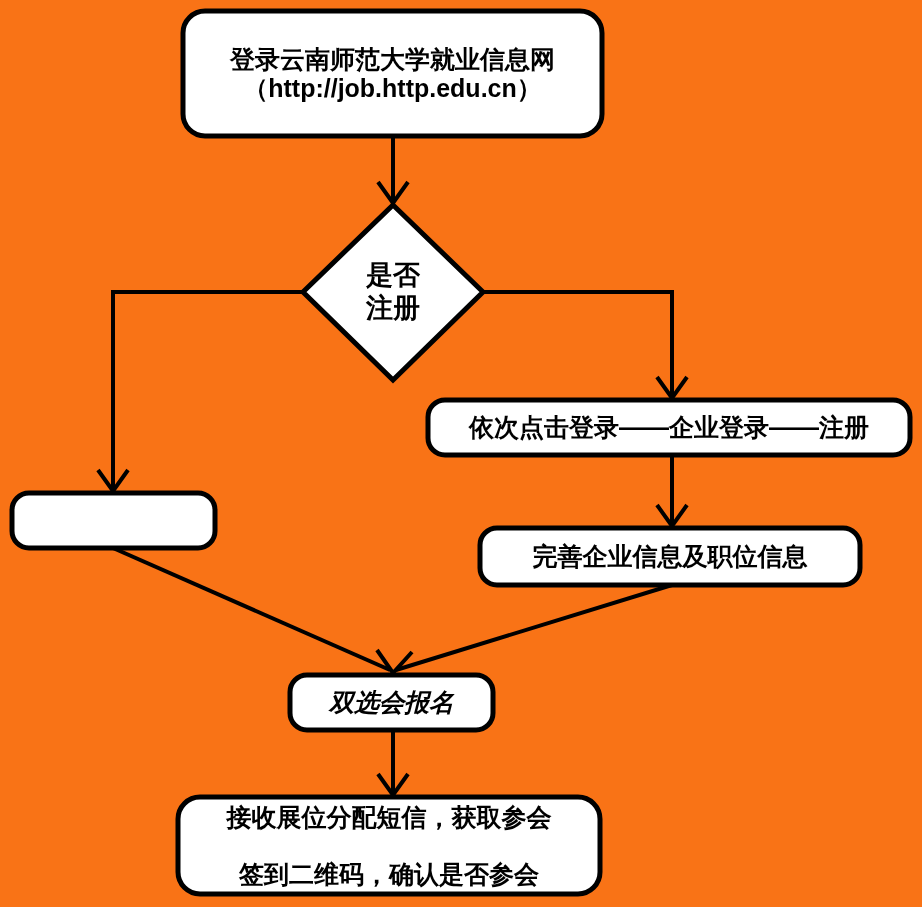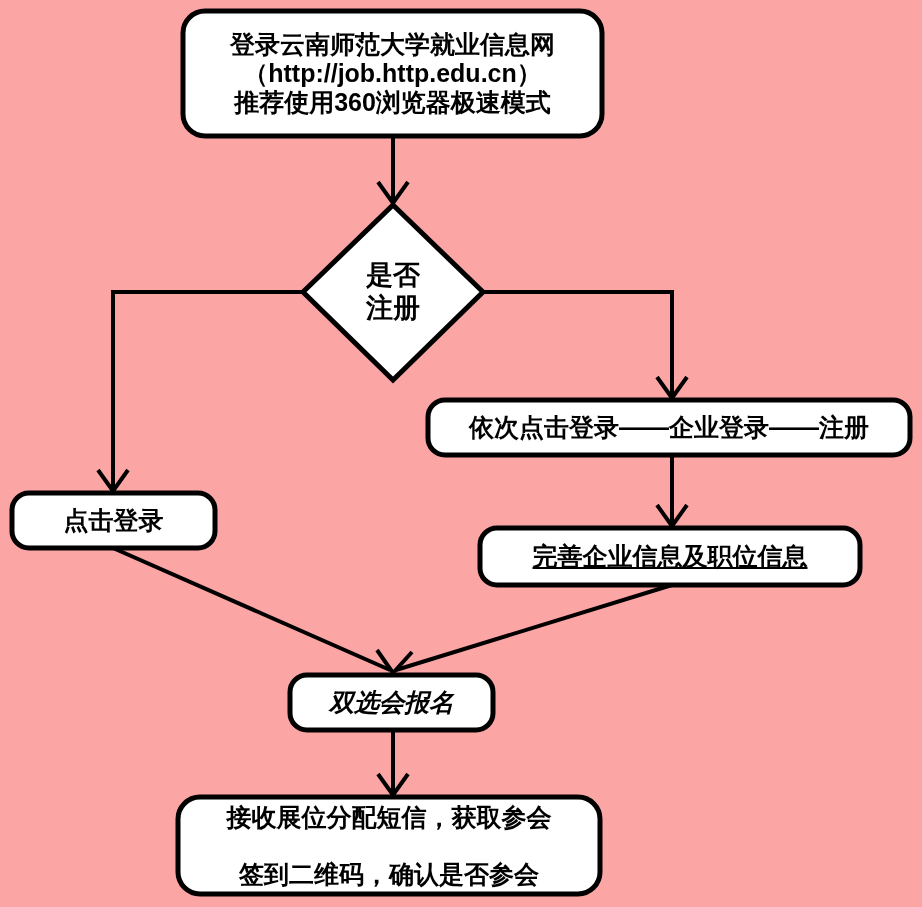--- a/index.html
+++ b/index.html
@@ -11,21 +11,21 @@
   body {
     width: 922px;
     height: 907px;
     font-family: "Liberation Sans", "DejaVu Sans", sans-serif;
     overflow: hidden;
   }
   #flow-root {
     position: relative;
     width: 922px;
     height: 907px;
-    background: #fca5a5;
+    background: #f97316;
   }
   svg.flow-canvas {
     position: absolute;
     top: 0;
     left: 0;
     width: 922px;
     height: 907px;
   }
   .node-shape {
     fill: #ffffff;
@@ -125,39 +125,35 @@
 
     <g>
       <path class="connector" d="M393,730 L393,792"></path>
       <path class="arrowhead" d="M378,774 L393,795 L408,774"></path>
     </g>
   </svg>
 
   <div class="node-label lbl-start" style="left:183px; top:11px; width:419px; height:125px;">
     <span class="line">登录云南师范大学就业信息网</span>
     <span class="line">（http://job.http.edu.cn）</span>
-    <span class="line">推荐使用360浏览器极速模式</span>
   </div>
 
   <div class="node-label lbl-decision" style="left:303px; top:240px; width:180px; height:104px;">
     <span class="line">是否</span>
     <span class="line">注册</span>
   </div>
 
   <div class="node-label lbl-register" style="left:428px; top:400px; width:482px; height:55px;text-align:center;">
     <span class="line">依次点击登录——企业登录——注册</span>
   </div>
 
-  <div class="node-label lbl-complete" style="left:480px; top:528px; width:380px; height:57px;text-decoration:underline;">
+  <div class="node-label lbl-complete" style="left:480px; top:528px; width:380px; height:57px;">
     <span class="line">完善企业信息及职位信息</span>
   </div>
 
-  <div class="node-label lbl-login" style="left:12px; top:493px; width:203px; height:55px;">
-    <span class="line">点击登录</span>
-  </div>
 
   <div class="node-label lbl-signup" style="left:290px; top:675px; width:203px; height:55px;font-style:italic;">
     <span class="line">双选会报名</span>
   </div>
 
   <div class="node-label lbl-receive" style="left:178px; top:797px; width:422px; height:97px;">
     <span class="line">接收展位分配短信，获取参会</span>
     <span class="line">签到二维码，确认是否参会</span>
   </div>
 

